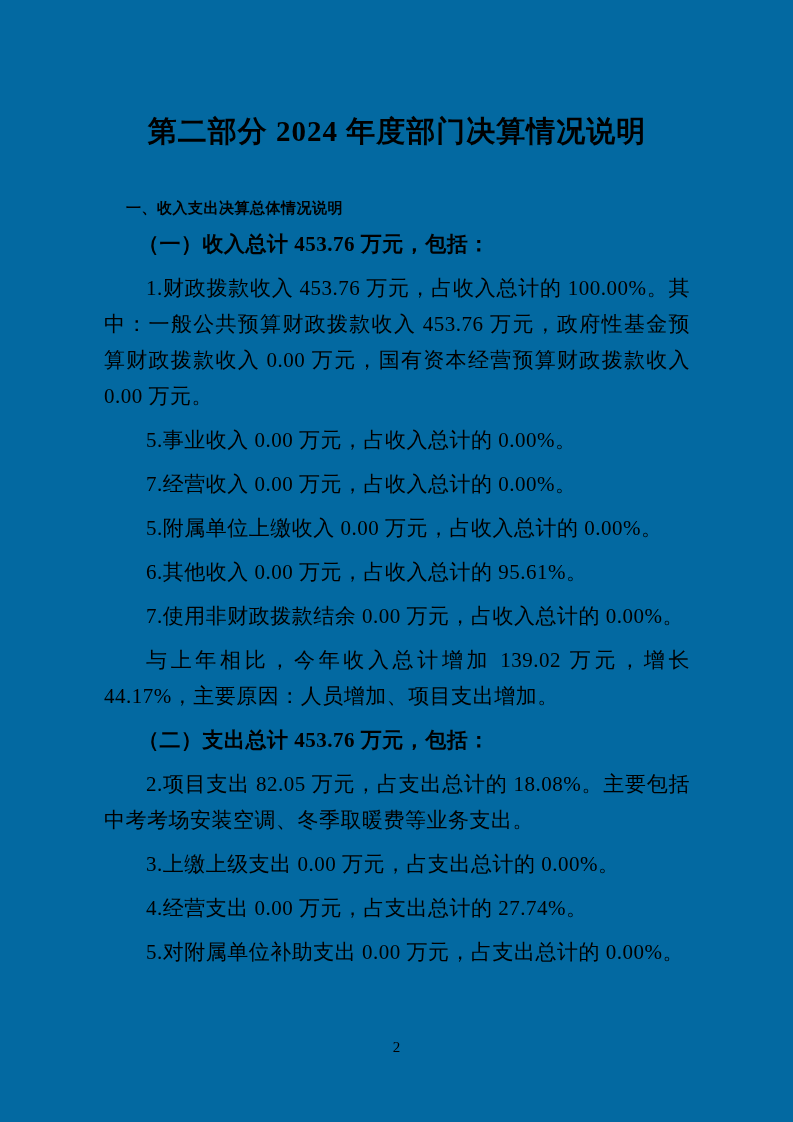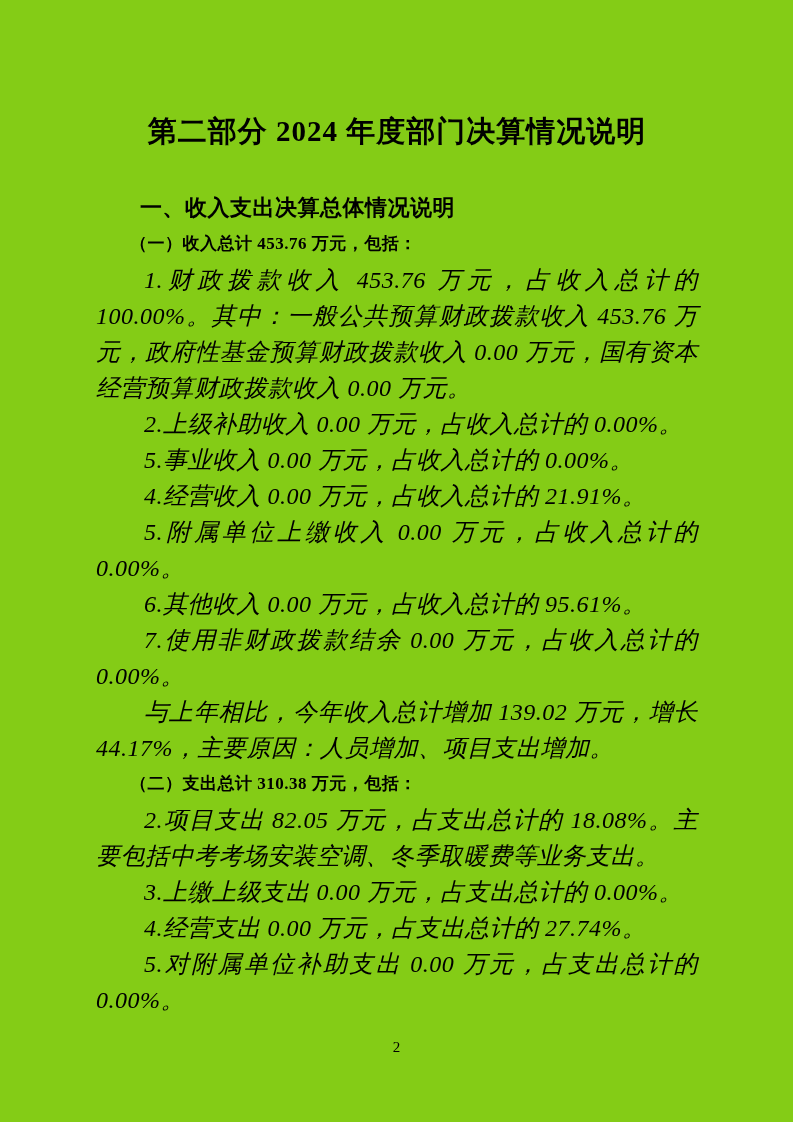--- a/index.html
+++ b/index.html
@@ -5,62 +5,61 @@
   html, body {
     margin: 0;
     padding: 0;
     background: #ffffff;
   }
   .page {
     position: relative;
     width: 793px;
     height: 1122px;
     margin: 0 auto;
-    background: #84cc16;
+    background: #0369a1;
     box-sizing: border-box;
     padding: 110px 95px 0 96px;
     color: #000000;
     font-family: "Liberation Serif", "DejaVu Serif", serif;
     overflow: hidden;
   }
   .doc-title {
     font-family: "Liberation Serif", "DejaVu Serif", serif;
     font-size: 29px;
     font-weight: bold;
     line-height: 42px;
     text-align: center;
     letter-spacing: 1px;
     margin: 0 0 38px 0;
   }
   .section-heading {
     font-family: "Liberation Sans", "DejaVu Sans", sans-serif;
-    font-size: 22px;
+    font-size: 15px;
     font-weight: bold;
     line-height: 36px;
     margin: 0;
     text-indent: 2em;
     letter-spacing: 0.5px;
   }
   .sub-heading {
     font-family: "Liberation Serif", "DejaVu Serif", serif;
-    font-size: 17px;
+    font-size: 21px;
     font-weight: bold;
     line-height: 36px;
     margin: 0;
     text-indent: 2em;
     letter-spacing: 0.5px;
   }
   .body-para {
-    font-size: 24px;
+    font-size: 21px;
     line-height: 36px;
-    margin: 0;
+    margin: 8px;
     text-indent: 2em;
     text-align: justify;
     letter-spacing: 0.5px;
-    font-style: italic;
   }
   .page-number {
     position: absolute;
     left: 0;
     right: 0;
     bottom: 65px;
     text-align: center;
     font-size: 15px;
     line-height: 20px;
     font-family: "Liberation Serif", "DejaVu Serif", serif;
@@ -71,30 +70,29 @@
 
 <div class="page">
 
   <h1 class="doc-title">第二部分 2024 年度部门决算情况说明</h1>
 
   <h2 class="section-heading">一、收入支出决算总体情况说明</h2>
 
   <h3 class="sub-heading">（一）收入总计 453.76 万元，包括：</h3>
 
   <p class="body-para">1.财政拨款收入 453.76 万元，占收入总计的 100.00%。其中：一般公共预算财政拨款收入 453.76 万元，政府性基金预算财政拨款收入 0.00 万元，国有资本经营预算财政拨款收入 0.00 万元。</p>
-  <p class="body-para">2.上级补助收入 0.00 万元，占收入总计的 0.00%。</p>
   <p class="body-para">5.事业收入 0.00 万元，占收入总计的 0.00%。</p>
-  <p class="body-para">4.经营收入 0.00 万元，占收入总计的 21.91%。</p>
+  <p class="body-para">7.经营收入 0.00 万元，占收入总计的 0.00%。</p>
   <p class="body-para">5.附属单位上缴收入 0.00 万元，占收入总计的 0.00%。</p>
   <p class="body-para">6.其他收入 0.00 万元，占收入总计的 95.61%。</p>
   <p class="body-para">7.使用非财政拨款结余 0.00 万元，占收入总计的 0.00%。</p>
 
   <p class="body-para">与上年相比，今年收入总计增加 139.02 万元，增长 44.17%，主要原因：人员增加、项目支出增加。</p>
 
-  <h3 class="sub-heading">（二）支出总计 310.38 万元，包括：</h3>
+  <h3 class="sub-heading">（二）支出总计 453.76 万元，包括：</h3>
 
   <p class="body-para">2.项目支出 82.05 万元，占支出总计的 18.08%。主要包括中考考场安装空调、冬季取暖费等业务支出。</p>
   <p class="body-para">3.上缴上级支出 0.00 万元，占支出总计的 0.00%。</p>
   <p class="body-para">4.经营支出 0.00 万元，占支出总计的 27.74%。</p>
   <p class="body-para">5.对附属单位补助支出 0.00 万元，占支出总计的 0.00%。</p>
 
   <div class="page-number">2</div>
 
 </div>
 

